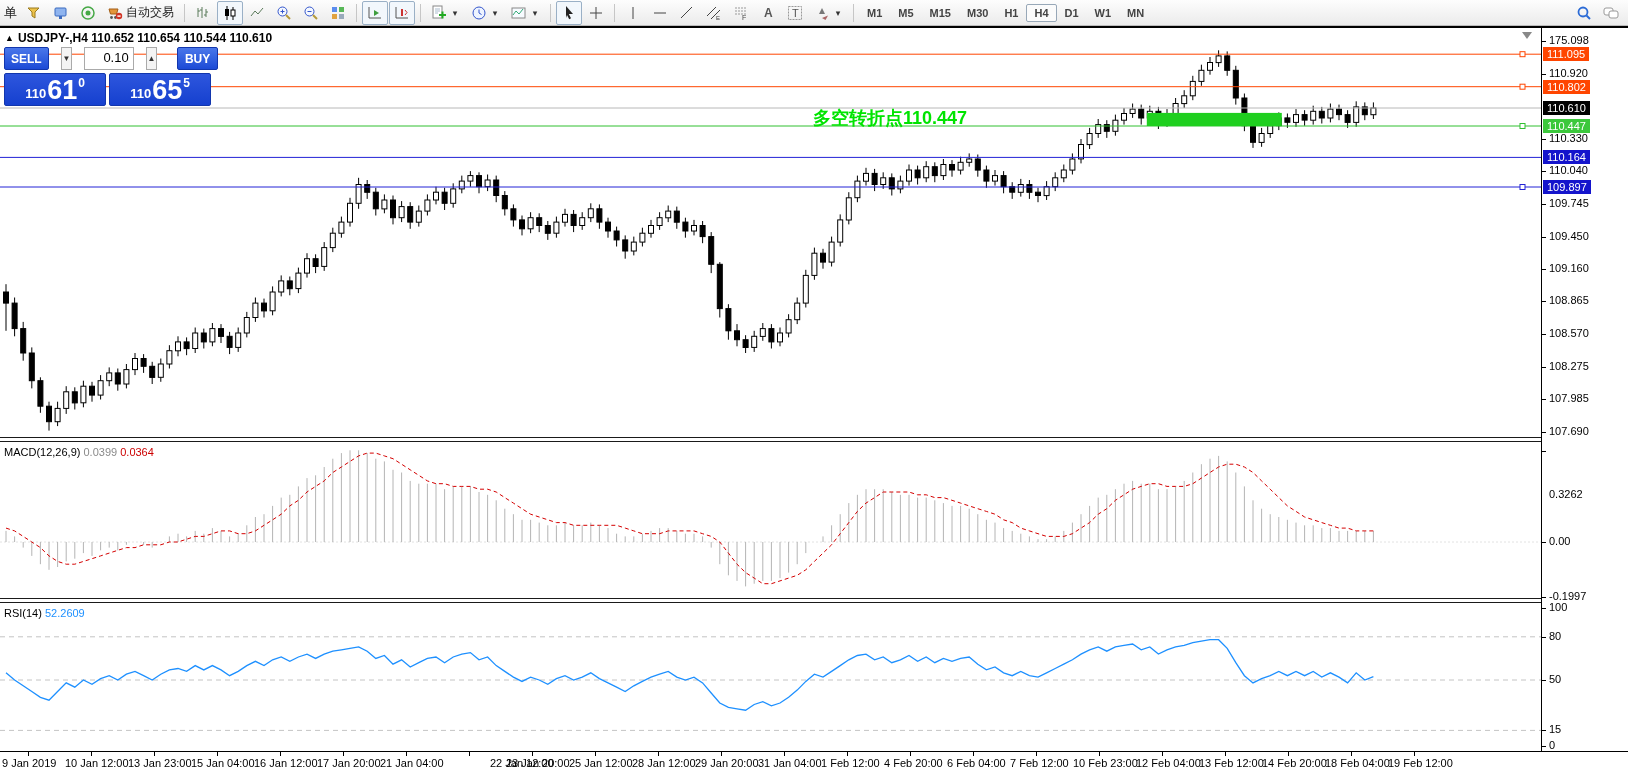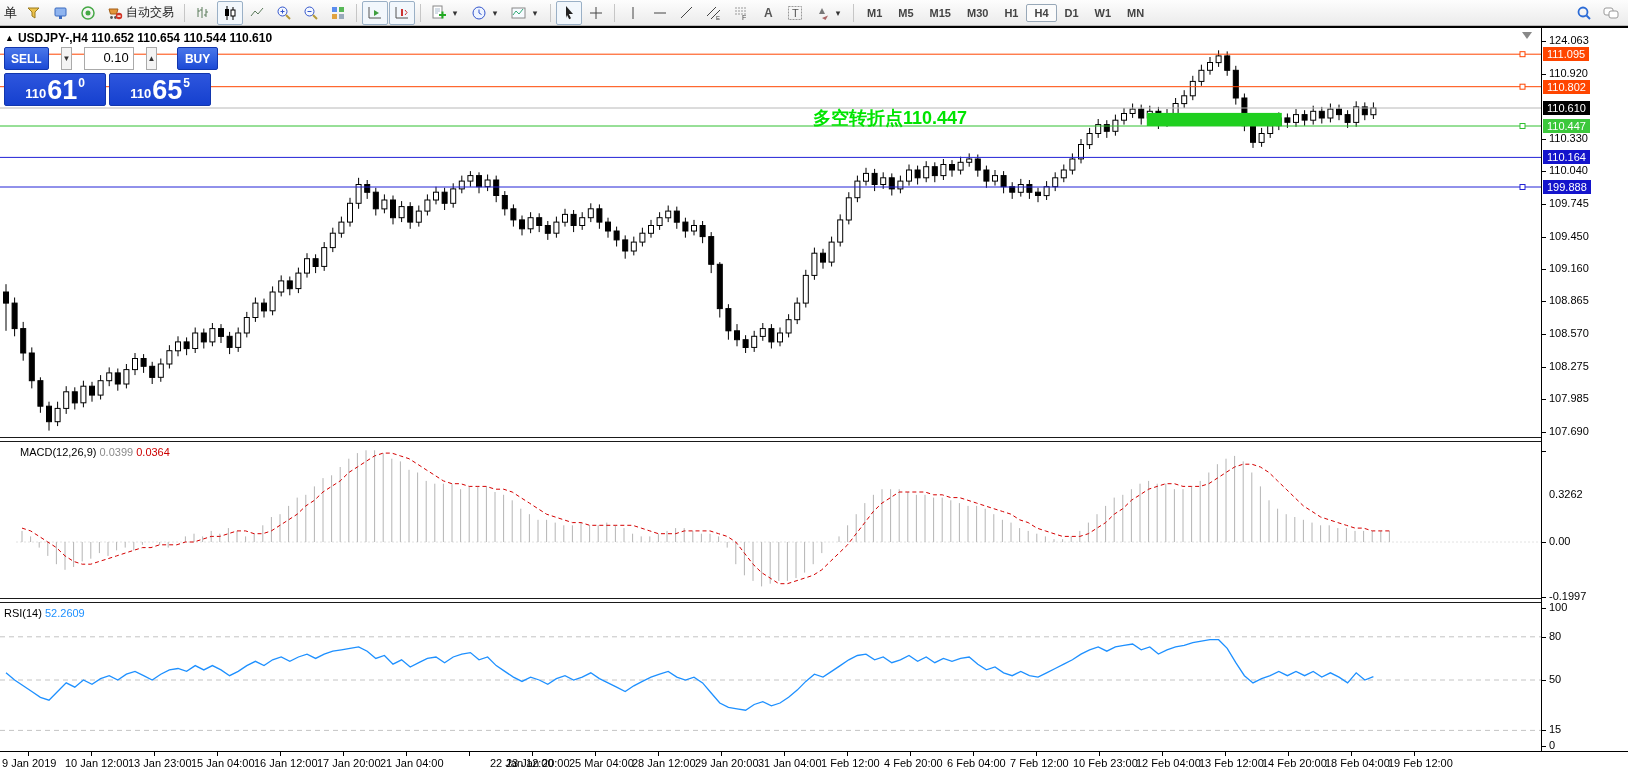--- a/index.html
+++ b/index.html
@@ -12,21 +12,21 @@
   .tb-btn.active{border-color:#9ab0c6;background:#f2f7fc;}
   .tb-btn.wide{width:auto;padding:0 4px;gap:3px;}
   .tb-sep{width:1px;height:18px;background:#c6c6c6;margin:0 4px;flex:0 0 auto;}
   .dd{font-size:9px;color:#333;width:10px;text-align:center;flex:0 0 auto;}
   .tf-btn{padding:2px 7px;font-size:11px;font-weight:bold;color:#444;border:1px solid transparent;border-radius:2px;flex:0 0 auto;}
   .tf-btn.active{border-color:#98a8b8;background:#fbfbfb;}
   .tb-spacer{flex:1 1 auto;}
   
   #topline{position:absolute;left:0;top:26px;width:1628px;height:2px;background:#000;}
   #main-pane{position:absolute;left:0;top:28px;width:1628px;height:409px;background:#fff;}
-  #macd-pane{position:absolute;left:16px;top:442px;width:1376px;height:156px;background:#fff;}
+  #macd-pane{position:absolute;left:0;top:442px;width:1376px;height:156px;background:#fff;}
   #rsi-pane{position:absolute;left:0;top:603px;width:1616px;height:148px;background:#fff;}
   .splitter{position:absolute;left:0;width:1628px;height:5px;background:#fff;border-top:1px solid #1a1a1a;border-bottom:1px solid #1a1a1a;box-sizing:border-box;}
   #split1{top:437px;} #split2{top:598px;}
   #bottom-line{position:absolute;left:0;top:751px;width:1628px;height:1px;background:#000;}
   #price-axis{position:absolute;left:1541px;top:28px;width:87px;height:723px;border-left:1px solid #000;box-sizing:border-box;background:#fff;}
   #time-axis{position:absolute;left:0;top:752px;width:1628px;height:24px;background:#fff;}
   .pa-label{position:absolute;left:7px;font-size:11px;color:#000;white-space:nowrap;}
   .pa-tick{position:absolute;left:0px;width:4px;height:1px;background:#000;}
   .pa-badge{position:absolute;left:1px;font-size:11px;color:#fff;padding:0 4px;height:14px;line-height:14px;white-space:nowrap;}
   .ta-label{position:absolute;top:5px;font-size:11px;color:#000;white-space:nowrap;}
@@ -799,33 +799,33 @@
       </svg>
     <div class="ind-label">
       <span>RSI(14)</span>
       <span class="v-rsi">52.2609</span>
     </div>
   </div>
 
   <div id="bottom-line"></div>
   <div id="price-axis">
       <div class="pa-tick" style="top: 13.4432px;"></div>
-      <div class="pa-label" style="top: 6.4432px;">124.063</div>
+      <div class="pa-label" style="top: 6.4432px;">175.098</div>
       <div class="pa-badge" style="top: 19.1921px; background: rgb(255, 69, 0);">111.095</div>
       <div class="pa-tick" style="top: 45.5926px;"></div>
       <div class="pa-label" style="top: 38.5926px;">110.920</div>
       <div class="pa-badge" style="top: 51.6741px; background: rgb(255, 69, 0);">110.802</div>
       <div class="pa-badge" style="top: 72.9592px; background: rgb(0, 0, 0);">110.610</div>
       <div class="pa-badge" style="top: 91.0294px; background: rgb(60, 200, 60);">110.447</div>
       <div class="pa-tick" style="top: 111px;"></div>
       <div class="pa-label" style="top: 104px;">110.330</div>
       <div class="pa-badge" style="top: 122.403px; background: rgb(20, 20, 204);">110.164</div>
       <div class="pa-tick" style="top: 143.149px;"></div>
       <div class="pa-label" style="top: 136.149px;">110.040</div>
-      <div class="pa-badge" style="top: 152.002px; background: rgb(20, 20, 204);">199.888</div>
+      <div class="pa-badge" style="top: 152.002px; background: rgb(20, 20, 204);">109.897</div>
       <div class="pa-tick" style="top: 175.853px;"></div>
       <div class="pa-label" style="top: 168.853px;">109.745</div>
       <div class="pa-tick" style="top: 208.557px;"></div>
       <div class="pa-label" style="top: 201.557px;">109.450</div>
       <div class="pa-tick" style="top: 240.706px;"></div>
       <div class="pa-label" style="top: 233.706px;">109.160</div>
       <div class="pa-tick" style="top: 273.41px;"></div>
       <div class="pa-label" style="top: 266.41px;">108.865</div>
       <div class="pa-tick" style="top: 306.114px;"></div>
       <div class="pa-label" style="top: 299.114px;">108.570</div>
@@ -864,21 +864,21 @@
       <div class="ta-label" style="left: 254px;">16 Jan 12:00</div>
       <div class="ta-tick" style="left: 280px;"></div>
       <div class="ta-label" style="left: 317px;">17 Jan 20:00</div>
       <div class="ta-tick" style="left: 343px;"></div>
       <div class="ta-label" style="left: 380px;">21 Jan 04:00</div>
       <div class="ta-tick" style="left: 406px;"></div>
       <div class="ta-label" style="left: 443px; margin-left: 47px;">22 Jan 12:00</div>
       <div class="ta-tick" style="left: 469px;"></div>
       <div class="ta-label" style="left: 506px;">23 Jan 20:00</div>
       <div class="ta-tick" style="left: 532px;"></div>
-      <div class="ta-label" style="left: 569px;">25 Mar 04:00</div>
+      <div class="ta-label" style="left: 569px;">25 Jan 12:00</div>
       <div class="ta-tick" style="left: 595px;"></div>
       <div class="ta-label" style="left: 632px;">28 Jan 12:00</div>
       <div class="ta-tick" style="left: 658px;"></div>
       <div class="ta-label" style="left: 695px;">29 Jan 20:00</div>
       <div class="ta-tick" style="left: 721px;"></div>
       <div class="ta-label" style="left: 758px;">31 Jan 04:00</div>
       <div class="ta-tick" style="left: 784px;"></div>
       <div class="ta-label" style="left: 821px;">1 Feb 12:00</div>
       <div class="ta-tick" style="left: 847px;"></div>
       <div class="ta-label" style="left: 884px;">4 Feb 20:00</div>

